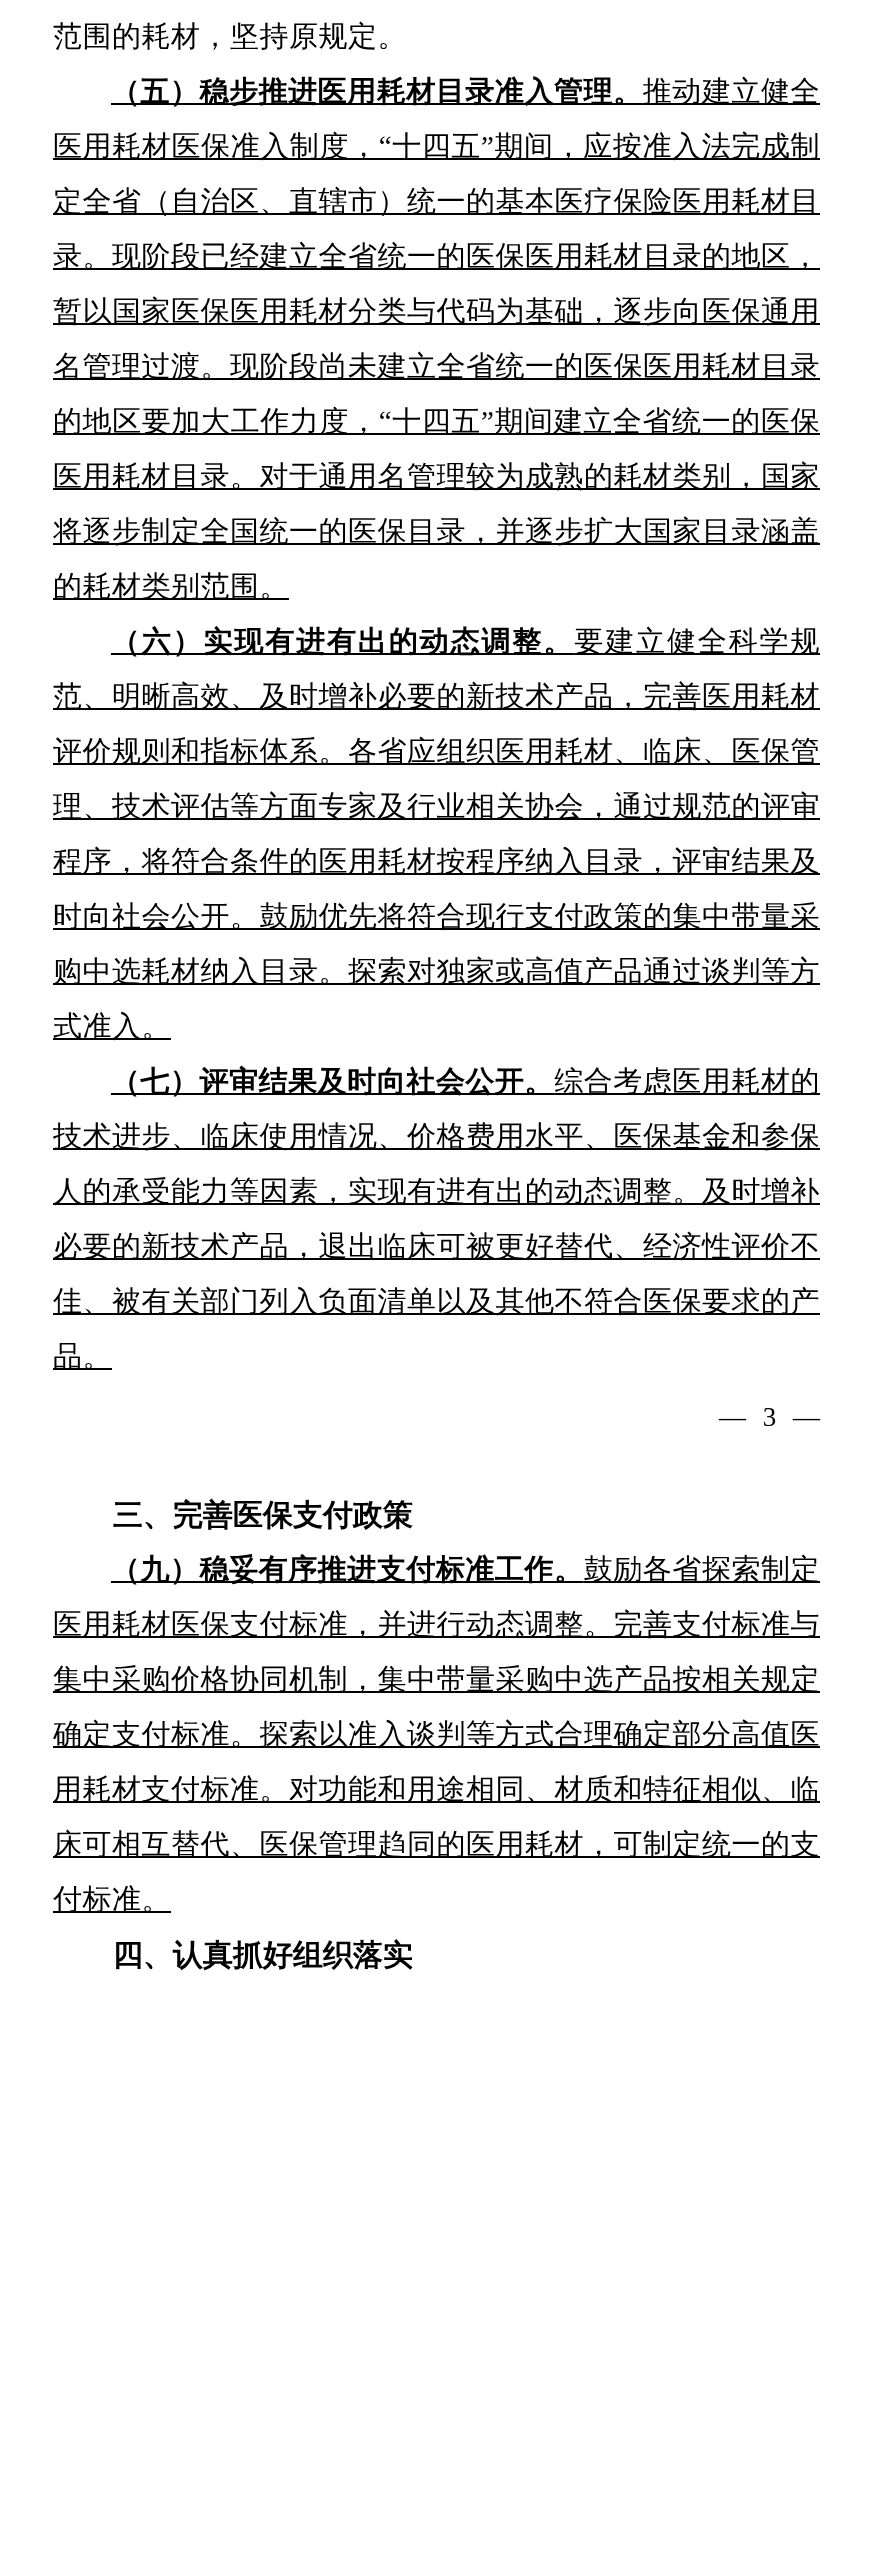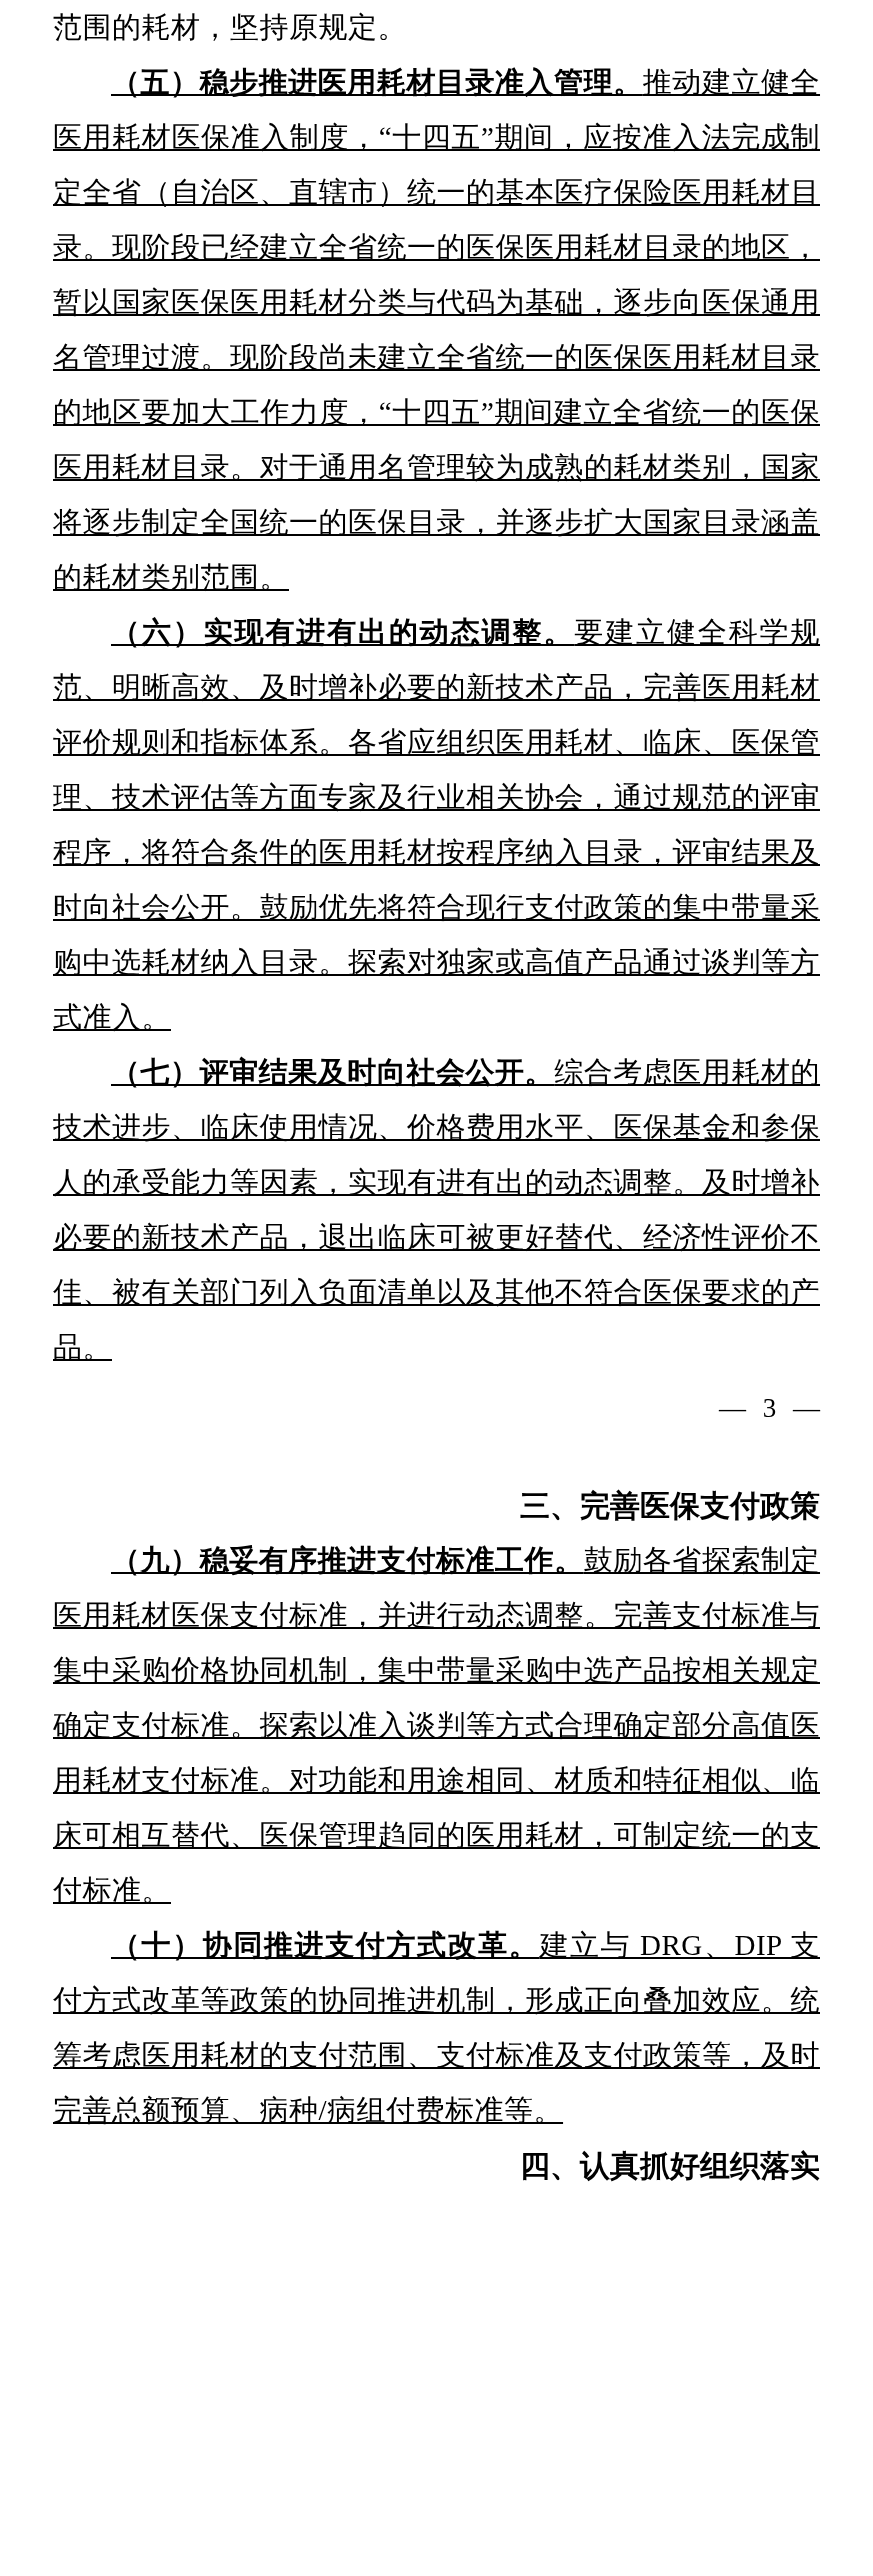--- a/index.html
+++ b/index.html
@@ -5,21 +5,21 @@
   html, body {
     margin: 0;
     padding: 0;
     background: #ffffff;
   }
   .doc {
     position: relative;
     width: 873px;
     height: 2576px;
     box-sizing: border-box;
-    padding: 0 53px;
+    padding: 9px 53px;
     background: #ffffff;
     color: #000000;
     overflow: hidden;
     font-family: "Liberation Serif", "DejaVu Serif", serif;
   }
   .bodytext p {
     margin: 0;
     font-size: 29px;
     line-height: 55px;
     text-align: justify;
@@ -27,21 +27,21 @@
   }
   .indent { text-indent: 2em; text-decoration: underline; }
   .lead { font-weight: 700; }
   .sec-heading {
     margin: 0;
     font-family: "Liberation Sans", "DejaVu Sans", sans-serif;
     font-weight: 700;
     font-size: 30px;
     line-height: 55px;
     text-indent: 2em;
-    text-align: right;
+    text-align: left;
   }
   .sec-heading.after-break { margin-top: 49px; }
   .page-num {
     font-size: 27px;
     line-height: 42px;
     word-spacing: 10px;
     color: #000000;
   }
   .page-num-right { text-align: right; margin-top: 12px; }
 </style>
@@ -61,21 +61,20 @@
   </div>
 
   <div class="page-num page-num-right">— 3 —</div>
 
   <h2 class="sec-heading after-break">三、完善医保支付政策</h2>
 
   <div class="bodytext">
 
     <p class="indent"><span class="lead">（九）稳妥有序推进支付标准工作。</span><span>鼓励各省探索制定医用耗材医保支付标准，并进行动态调整。完善支付标准与集中采购价格协同机制，集中带量采购中选产品按相关规定确定支付标准。探索以准入谈判等方式合理确定部分高值医用耗材支付标准。对功能和用途相同、材质和特征相似、临床可相互替代、医保管理趋同的医用耗材，可制定统一的支付标准。</span></p>
 
-    <p class="indent"><span class="lead">（十）协同推进支付方式改革。</span><span>建立与 DRG、DIP 支付方式改革等政策的协同推进机制，形成正向叠加效应。统筹考虑医用耗材的支付范围、支付标准及支付政策等，及时完善总额预算、病种/病组付费标准等。</span></p>
   </div>
 
   <h2 class="sec-heading">四、认真抓好组织落实</h2>
 
   <div class="bodytext">
     <p class="indent"></p>
   </div>
 
 </div>
 

